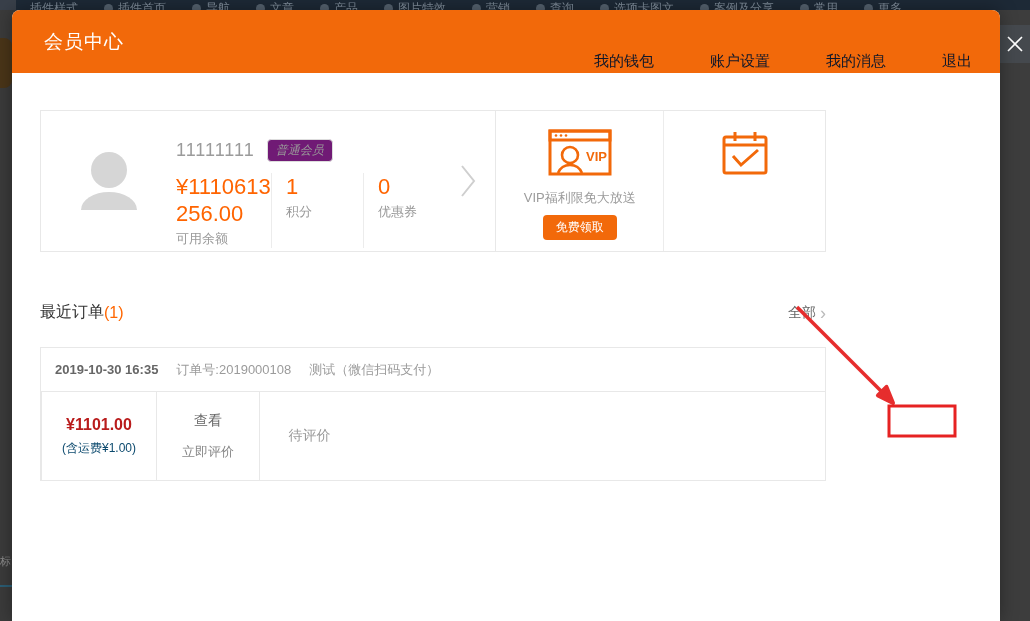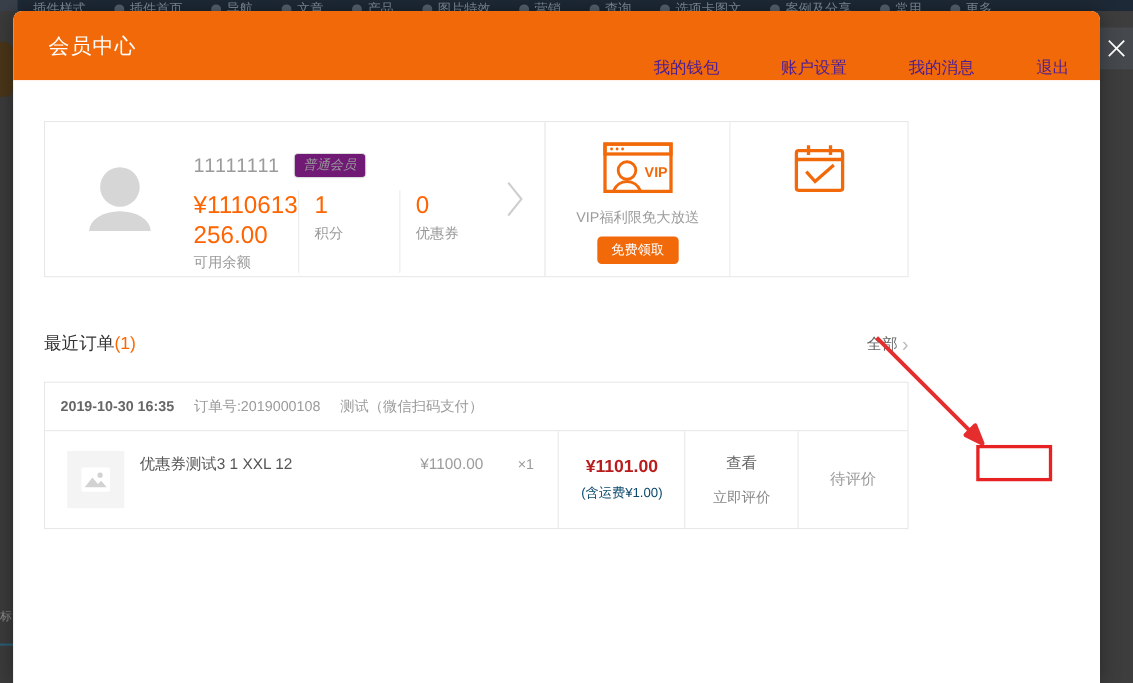--- a/index.html
+++ b/index.html
@@ -54,21 +54,21 @@
     position:absolute; left:12px; top:10px; width:988px; height:611px;
     border-radius:8px 8px 0 0; overflow:hidden; z-index:10;
     background:#fff; box-shadow:0 0 18px rgba(0,0,0,.35);
   }
   .modal-header {
     height:63px; background:#f2690a; display:flex; align-items:center;
     padding:0 28px 0 32px;
   }
   .modal-title { color:#fff; font-size:19px; letter-spacing:1px; }
   .header-nav { margin-left:auto; display:flex; gap:56px; }
-  .header-nav .nav-item { color:#4c1d95; font-size:15px; cursor:pointer;margin-top:40px; }
+  .header-nav .nav-item { color:#0f172a; font-size:15px; cursor:pointer;margin-top:40px; }
 
   .modal-body { display:flex; height:548px; }
 
   
   .sidebar {
     width:148px; background:#f7f7f6; padding-top:102px; flex-shrink:0;
   }
   .side-item {
     position:relative; height:50px; display:flex; align-items:center; justify-content:center;
     font-size:14px; color:#9a9a9a; border-top:1px solid #eaeaea; cursor:pointer;
@@ -339,34 +339,20 @@
         </span>
       </div>
 
       <div class="order-table">
         <div class="order-meta">
           <span class="om-date">2019-10-30 16:35</span>
           <span class="om-no">订单号:2019000108</span>
           <span class="om-note">测试（微信扫码支付）</span>
         </div>
         <div class="order-row">
-          <div class="cell cell-product">
-            <div class="thumb">
-              <svg width="28" height="24" viewBox="0 0 28 24">
-                <rect x="1" y="1" width="26" height="22" rx="2" fill="#ffffff"></rect>
-                <circle cx="18" cy="8" r="2.4" fill="#d2d2d2"></circle>
-                <path d="M4 19 L11 10 L16 16 L19 13 L24 19 Z" fill="#d2d2d2"></path>
-              </svg>
-            </div>
-            <div class="prod-line">
-              <span class="prod-title">优惠券测试3 1 XXL 12</span>
-              <span class="prod-price">¥1100.00</span>
-              <span class="prod-qty">×1</span>
-            </div>
-          </div>
           <div class="cell cell-total">
             <span class="total-amount">¥1101.00</span>
             <span class="total-ship">(含运费¥1.00)</span>
           </div>
           <div class="cell cell-actions">
             <span class="action-view">查看</span>
             <span class="action-review">立即评价</span>
           </div>
           <div class="cell cell-status">
             <span>待评价</span>

